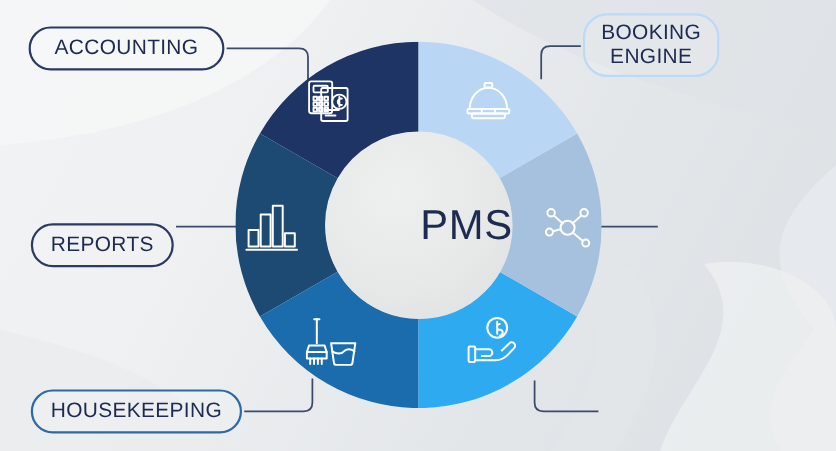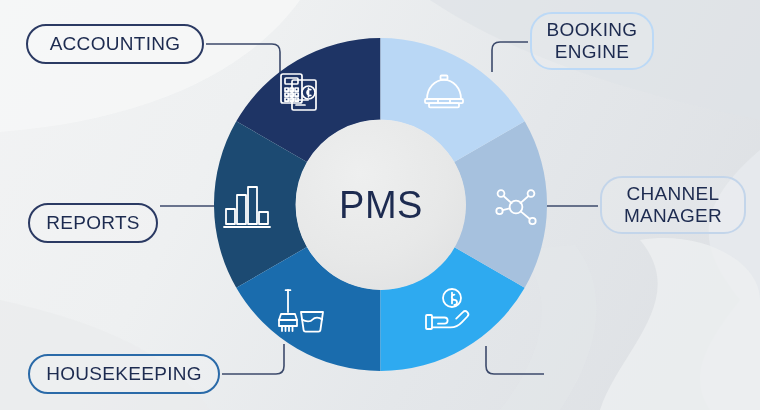--- a/index.html
+++ b/index.html
@@ -45,21 +45,21 @@
   .hub {
     position: absolute;
     left: 296px;
     top: 120px;
     width: 170px;
     height: 170px;
     border-radius: 50%;
     background: radial-gradient(circle at 38% 32%, #eeefef 0%, #e7e8e8 55%, #dedfe0 100%);
     display: flex;
     align-items: center;
-    justify-content: center;
+    justify-content: flex-end;
   }
   .hub-label {
     font-size: 38px;
     letter-spacing: 0.5px;
     color: #1d2b50;
     font-weight: 400;
   }
 
   
   .ring-icon {
@@ -247,19 +247,15 @@
 
   <div class="pill" id="pill-housekeeping">
     <span>HOUSEKEEPING</span>
   </div>
 
   <div class="pill two-line" id="pill-booking">
     <span>BOOKING
 ENGINE</span>
   </div>
 
-  <div class="pill two-line" id="pill-channel">
-    <span>CHANNEL
-MANAGER</span>
-  </div>
 
 
 </div>
 
 </body></html>

